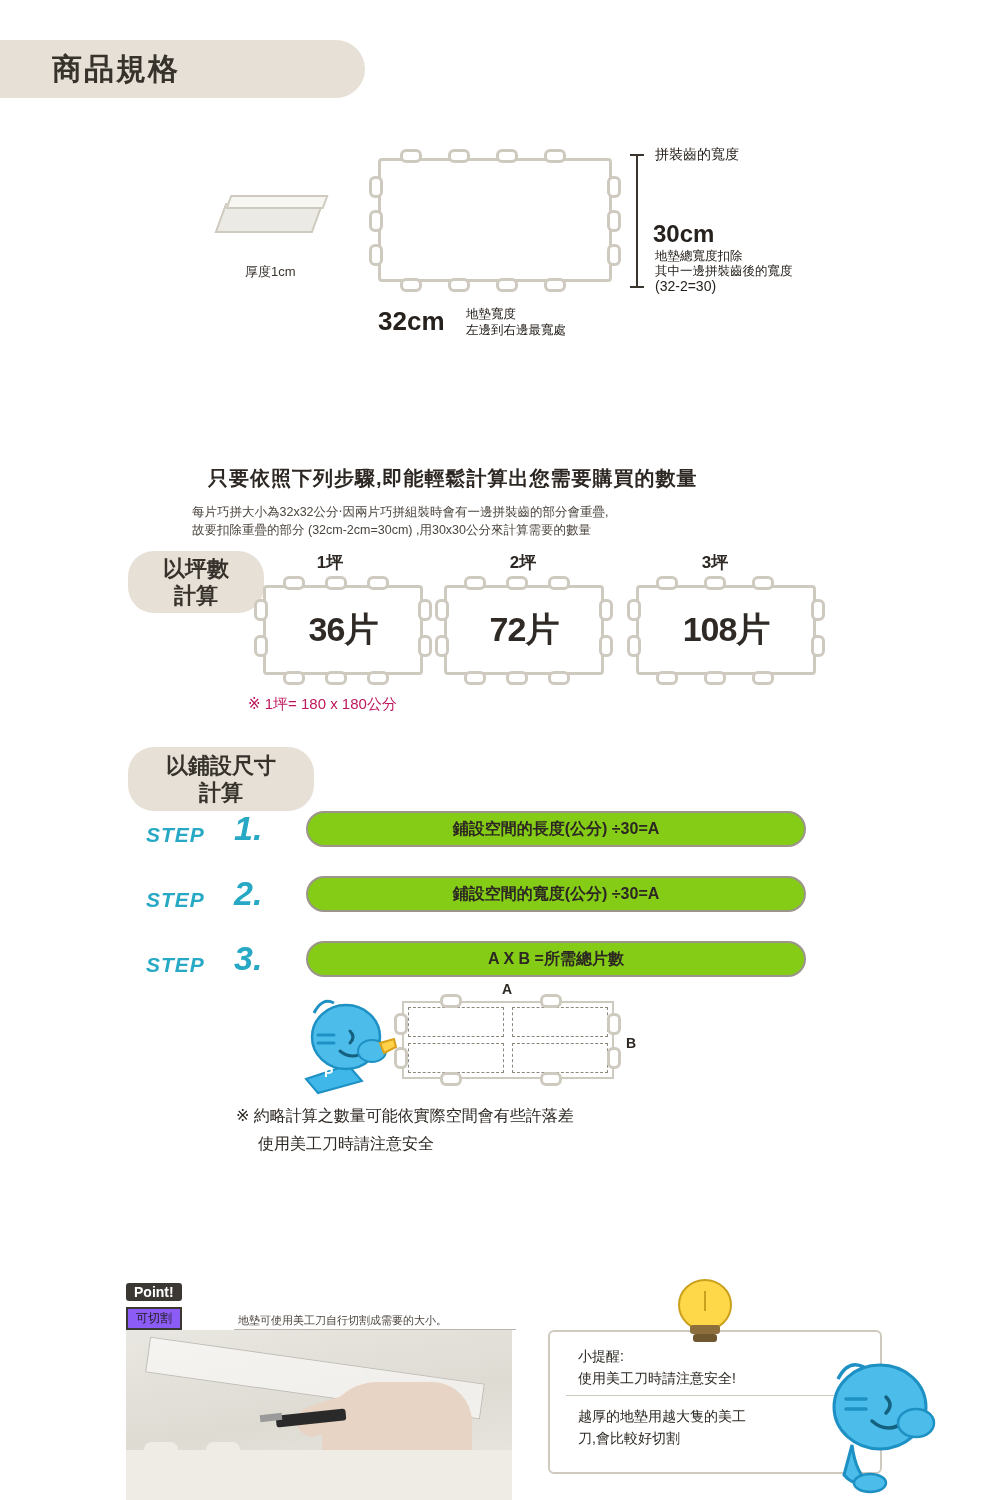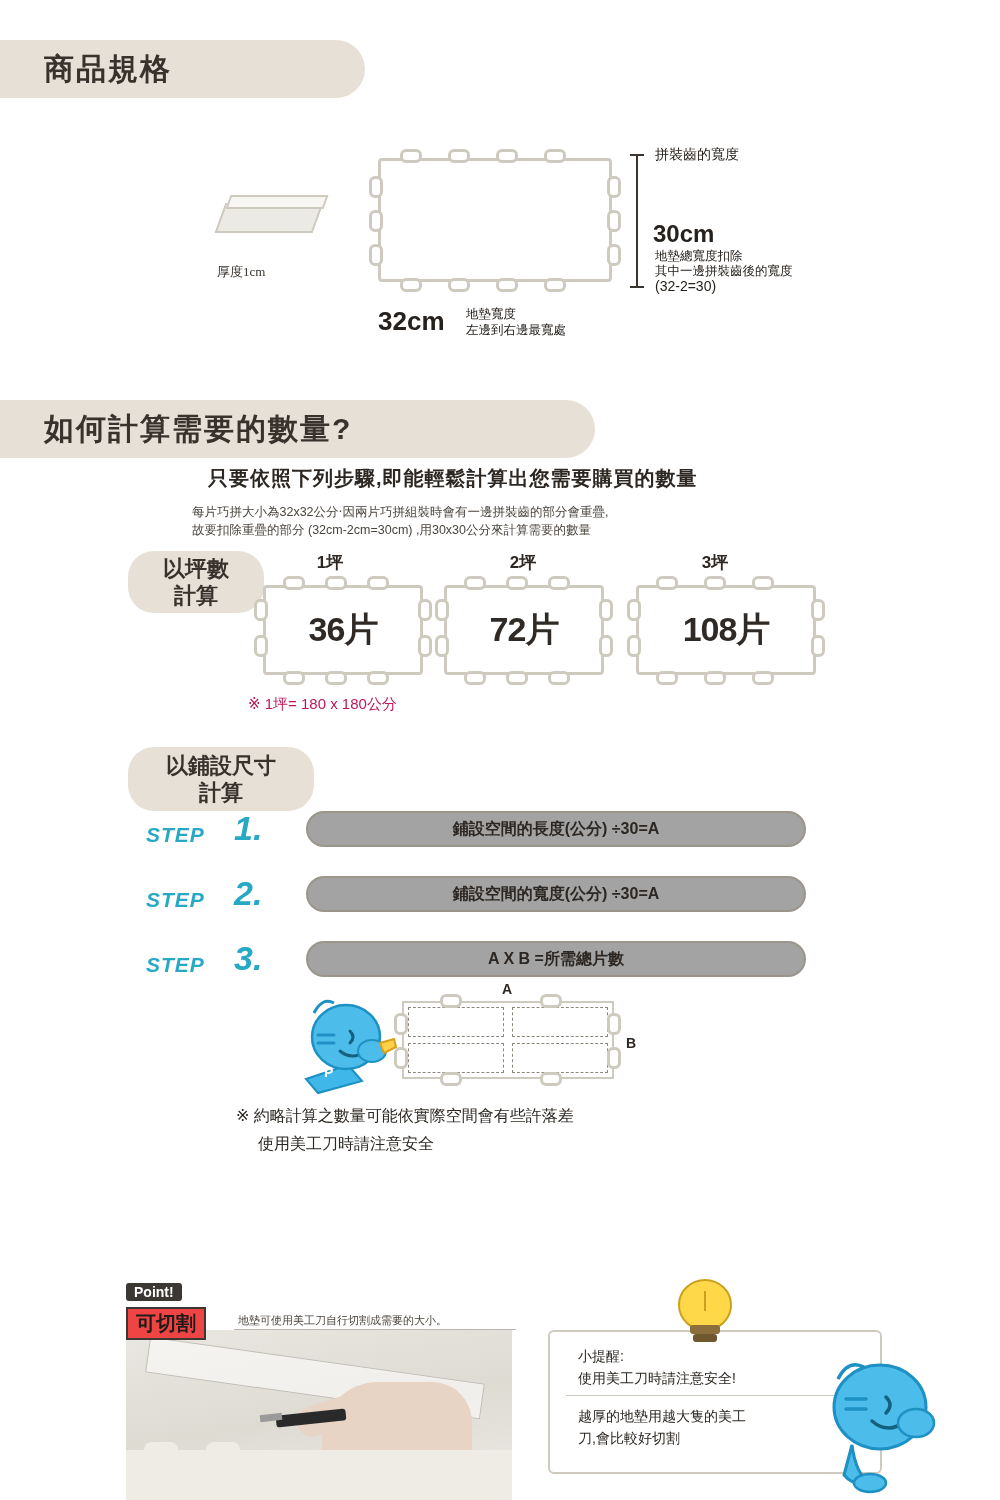--- a/index.html
+++ b/index.html
@@ -19,21 +19,21 @@
     left:0;
     height:58px;
     background:#e7e0d6;
     border-top-right-radius:32px;
     border-bottom-right-radius:32px;
     display:flex;align-items:center;
     padding-left:44px;padding-right:60px;
     box-sizing:border-box;
   }
   .sec-head span{
-    font-size:30px;font-weight:bold;letter-spacing:2px;color:#37322c;
+    font-size:30px;font-weight:bold;letter-spacing:2px;color:#37322c;margin-left:8px;
   }
 
   
   #spec-block{position:absolute;left:0;top:120px;width:1000px;height:250px;}
 
   .thick-label{
     position:absolute;font-size:13px;color:#3a342e;
   }
 
   
@@ -98,41 +98,41 @@
     position:absolute;font-size:34px;font-weight:bold;color:#27a8c4;font-style:italic;
   }
   .step-box{
     position:absolute;
     height:36px;
     border:2px solid #9b958c;
     border-radius:18px;
     display:flex;align-items:center;justify-content:center;
     font-size:16px;font-weight:bold;color:#2c2722;
     box-sizing:border-box;
-    background:#a3a3a3;
+    background:#84cc16;
   }
 
   .diag-letter{position:absolute;font-size:14px;font-weight:bold;color:#2c2722;}
 
   .footnote{position:absolute;font-size:16px;color:#2c2722;line-height:1.6;}
 
   
   #diy-block{position:absolute;left:0;top:1255px;width:1000px;}
   .photo{
     position:absolute;
     background:linear-gradient(170deg,#e9e7e1 0%,#dedbd3 45%,#f0eeea 100%);
     overflow:hidden;
   }
   .point-badge{
     position:absolute;background:#3b3733;color:#fff;
     font-size:14px;font-weight:bold;padding:1px 8px;border-radius:3px;
   }
   .cut-badge{
-    position:absolute;background:#ef4444;color:#1f1c19;border:2px solid #3b3733;
-    font-size:20px;font-weight:bold;padding:1px 8px;
+    position:absolute;background:#8b5cf6;color:#1f1c19;border:2px solid #3b3733;
+    font-size:12px;font-weight:normal;padding:1px 8px;
   }
   .cut-desc{position:absolute;font-size:11px;color:#4a443d;}
 
   .tipbox{
     position:absolute;border:2px solid #cfcabf;border-radius:6px;background:#fff;
   }
   .tip-text{position:absolute;font-size:14px;color:#2c2722;line-height:1.6;}
 
   .mascot{position:absolute;}
 </style>
@@ -144,21 +144,21 @@
   <div class="sec-head" style="top:40px;width:365px;">
     <span>商品規格</span>
   </div>
 
   <div id="spec-block">
 
     <div style="position:absolute;left:220px;top:75px;width:110px;height:42px;">
       <div style="position:absolute;left:0;top:8px;width:98px;height:30px;background:#eceae4;border:2px solid #cfcabf;transform:skewX(-20deg);box-sizing:border-box;"></div>
       <div style="position:absolute;left:8px;top:0px;width:98px;height:14px;background:#f7f6f3;border:2px solid #cfcabf;transform:skewX(-20deg);box-sizing:border-box;"></div>
     </div>
-    <div class="thick-label" style="left:217px;top:143px;font-family:Liberation Serif, serif;">厚度1cm</div>
+    <div class="thick-label" style="left:245px;top:143px;">厚度1cm</div>
 
     <div style="position:absolute;left:370px;top:30px;width:250px;height:140px;">
       <div class="puzzle" style="left:8px;top:8px;width:234px;height:124px;"></div>
 
       <div class="nub h" style="left:30px;top:-1px;"></div>
       <div class="nub h" style="left:78px;top:-1px;"></div>
       <div class="nub h" style="left:126px;top:-1px;"></div>
       <div class="nub h" style="left:174px;top:-1px;"></div>
 
       <div class="nub h" style="left:30px;top:128px;"></div>
@@ -184,23 +184,20 @@
     <div class="dim-text" style="left:653px;top:100px;font-size:24px;font-weight:bold;">30cm</div>
     <div class="dim-text" style="left:655px;top:128px;font-size:12.5px;">地墊總寬度扣除</div>
     <div class="dim-text" style="left:655px;top:143px;font-size:12.5px;">其中一邊拼裝齒後的寬度</div>
     <div class="dim-text" style="left:655px;top:158px;font-size:14px;">(32-2=30)</div>
 
     <div class="dim-text" style="left:378px;top:186px;font-size:26px;font-weight:bold;">32cm</div>
     <div class="dim-text" style="left:466px;top:186px;font-size:12.5px;">地墊寬度</div>
     <div class="dim-text" style="left:466px;top:202px;font-size:12.5px;">左邊到右邊最寬處</div>
   </div>
 
-  <div class="sec-head" style="top:400px;width:595px;">
-    <span>如何計算需要的數量?</span>
-  </div>
 
   <div id="calc-block">
 
     <div class="lead" style="left:208px;top:10px;">只要依照下列步驟,即能輕鬆計算出您需要購買的數量</div>
     <div class="sub" style="left:192px;top:48px;">每片巧拼大小為32x32公分‧因兩片巧拼組裝時會有一邊拼裝齒的部分會重疊,</div>
     <div class="sub" style="left:192px;top:66px;">故要扣除重疊的部分 (32cm-2cm=30cm) ,用30x30公分來計算需要的數量</div>
 
     <div class="tag-pill" style="left:128px;top:96px;width:136px;height:62px;white-space:pre-line;">
       <span>以坪數
 計算</span>

